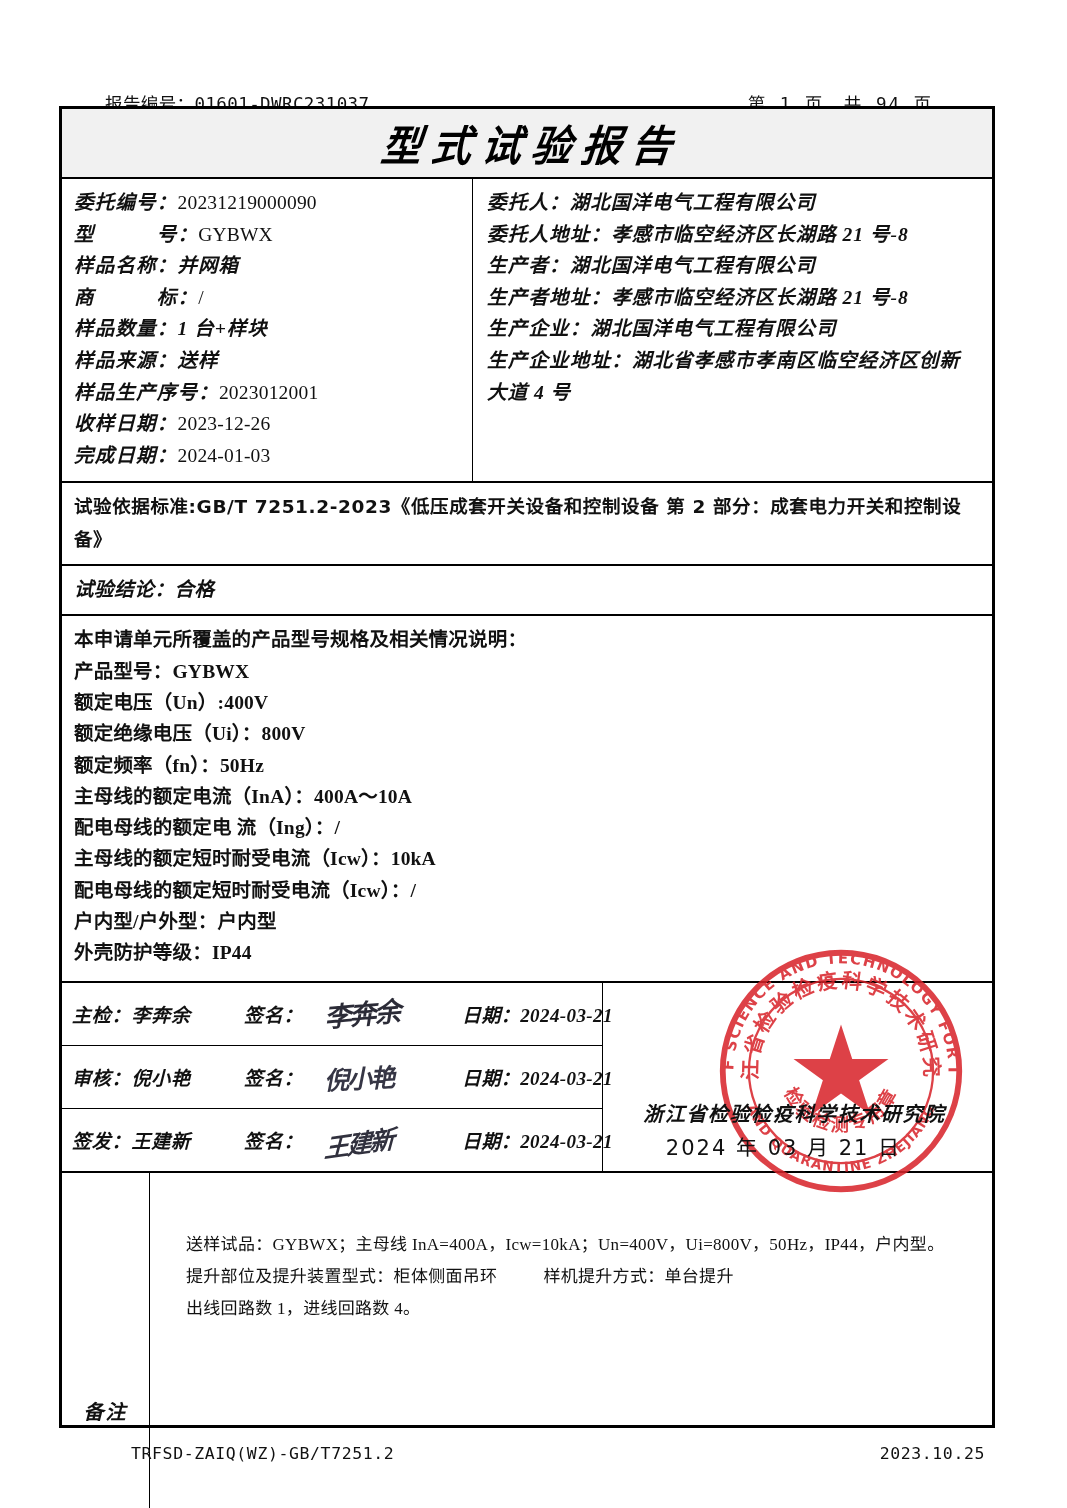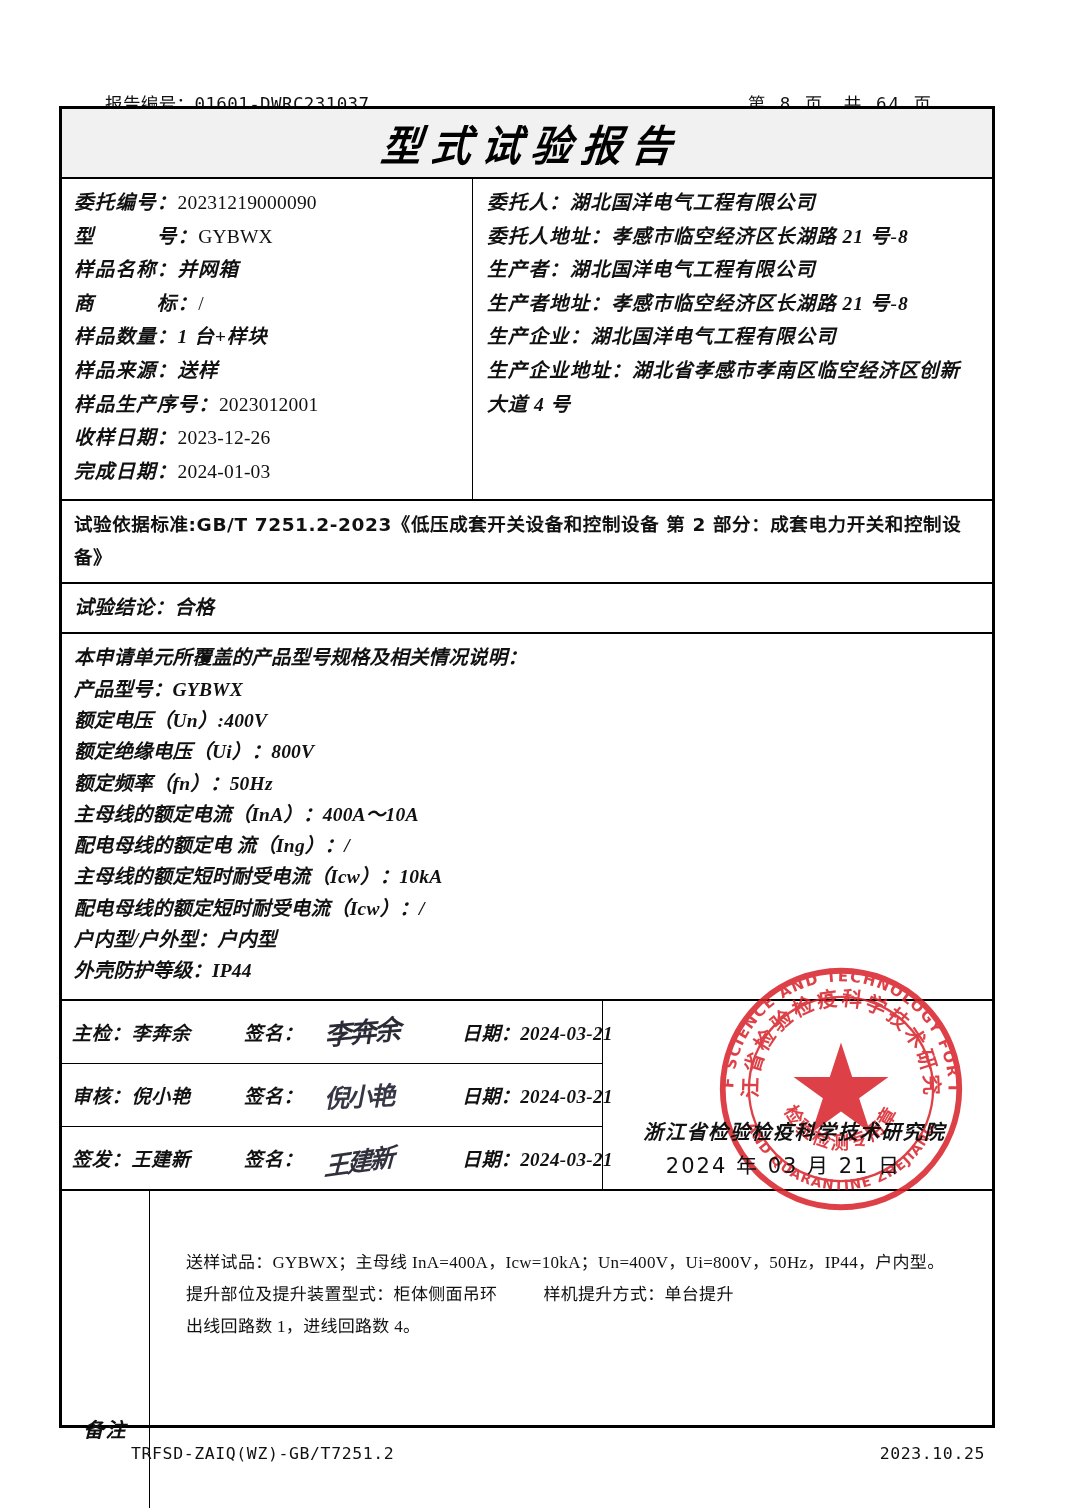--- a/index.html
+++ b/index.html
@@ -92,21 +92,21 @@
     padding: 8px 14px 10px 14px;
   }
   .kv {
     font-size: 19.5px;
     line-height: 31.6px;
     white-space: nowrap;
     letter-spacing: 0.2px;
   }
   .kv.wrap { white-space: normal; }
   .kv .label {
-    font-family: Liberation Mono, monospace;
+    font-family: Liberation Serif, serif;
     font-style: italic;
     font-weight: 600;
     letter-spacing: 1.2px;
   }
   .kv .val {
     font-family: "Liberation Serif", "DejaVu Serif", serif;
   }
   .kv .val.cn {
     font-style: italic;
     font-weight: 600;
@@ -129,21 +129,20 @@
   
   .spec-block {
     padding: 8px 12px 12px 12px;
     border-bottom: 2px solid #000;
   }
   .spec-line {
     font-size: 19.5px;
     line-height: 31.3px;
     white-space: nowrap;
     letter-spacing: 0.2px;
-    font-style: italic;
     font-weight: 600;
     font-family: "Liberation Serif", "DejaVu Serif", serif;
   }
 
   
   .sign-section {
     display: flex;
     border-bottom: 2px solid #000;
     height: 188px;
   }
@@ -287,21 +286,21 @@
   .doc-footer .left { padding-left: 72px; }
   .doc-footer .right { padding-right: 10px; }
 </style>
 </head>
 <body>
 
 <div class="page">
 
   <div class="doc-header">
     <span class="left">报告编号：01601-DWRC231037</span>
-    <span class="right">第 8 页　共 64 页</span>
+    <span class="right">第 1 页　共 94 页</span>
   </div>
 
   <div class="frame">
 
     <div class="title-band">
       <div class="title-text">型式试验报告</div>
     </div>
 
     <div class="info-section">
       <div class="info-col-left">

